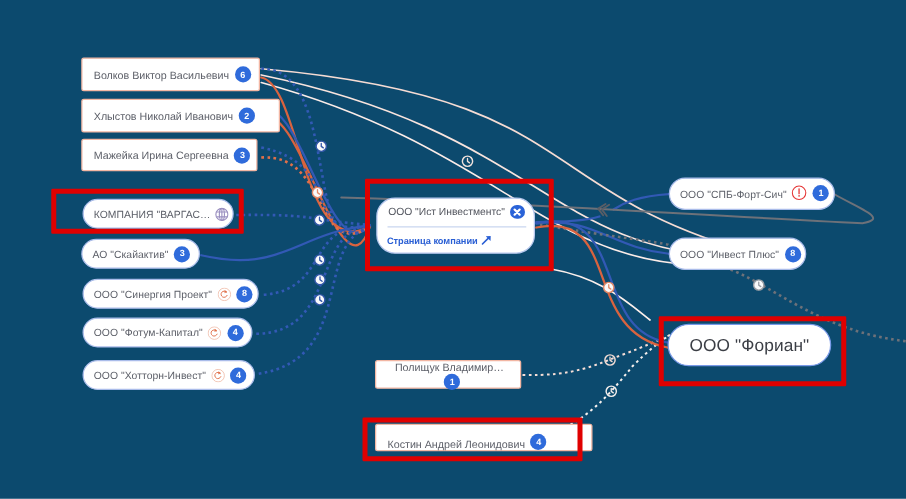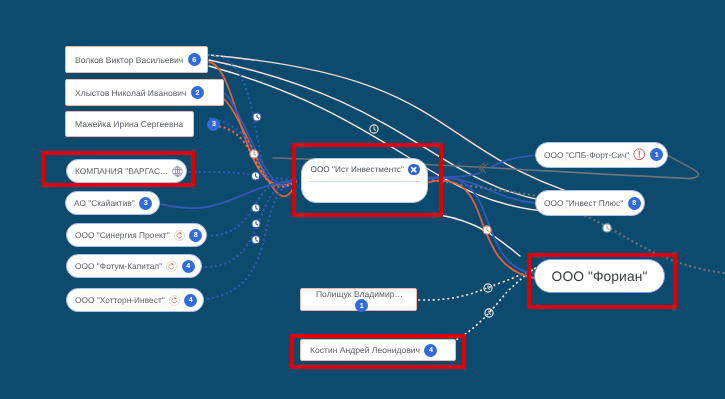--- a/index.html
+++ b/index.html
@@ -85,21 +85,21 @@
 
   <div id="nodes">
       <div class="node person" style="left: 65px; top: 46px; width: 143px; height: 27px;">
         <span class="label">Волков Виктор Васильевич</span>
         <span class="badge">6</span>
       </div>
       <div class="node person" style="left: 65px; top: 79px; width: 159px; height: 27px;">
         <span class="label">Хлыстов Николай Иванович</span>
         <span class="badge">2</span>
       </div>
-      <div class="node person" style="left: 65px; top: 111px; width: 129px; height: 26px; gap: 20px;">
+      <div class="node person" style="left: 65px; top: 111px; width: 141px; height: 26px;">
         <span class="label">Мажейка Ирина Сергеевна</span>
         <span class="badge">3</span>
       </div>
       <div class="node company" style="left: 66px; top: 159px; width: 121px; height: 24px;">
         <span class="label">КОМПАНИЯ "ВАРГАС…</span>
         <span class="icon-wrap">
           <svg width="11" height="11" viewBox="0 0 22 22">
             <circle cx="11" cy="11" r="9.6" fill="none" stroke="#9a8fc0" stroke-width="1.8"></circle>
             <ellipse cx="11" cy="11" rx="4.1" ry="9.6" fill="none" stroke="#9a8fc0" stroke-width="1.8"></ellipse>
             <path d="M2.4 7.1 H19.6 M2.4 14.9 H19.6 M11 1.4 V20.6" fill="none" stroke="#9a8fc0" stroke-width="1.8"></path>
@@ -155,21 +155,21 @@
         <span class="badge">1</span>
       </div>
       <div class="node company" style="left: 535px; top: 190px; width: 110px; height: 26px;">
         <span class="label">ООО "Инвест Плюс"</span>
         <span class="badge">8</span>
       </div>
       <div class="node person" style="left: 300px; top: 288px; width: 117px; height: 23px; flex-direction: column;">
         <span class="label">Полищук Владимир…</span>
         <span class="badge">1</span>
       </div>
-      <div class="node person" style="left: 300px; top: 339px; width: 156px; height: 22px;">
+      <div class="node person" style="left: 300px; top: 339px; width: 174px; height: 22px; align-items: flex-end;">
         <span class="label">Костин Андрей Леонидович</span>
         <span class="badge">4</span>
       </div>
     </div>
 
   <svg class="layer" viewBox="0 0 725 399">
     <g id="edgeicons">
         <g transform="translate(489,313)">
           <circle cx="0" cy="0" r="4.1" fill="none" stroke="#f3eeec" stroke-width="1.15"></circle>
           <path d="M0 -2.25 V0.1 L1.65 1.3" fill="none" stroke="#f3eeec" stroke-width="1.05" stroke-linecap="round" stroke-linejoin="round"></path>
@@ -224,20 +224,27 @@
   <div class="card" style="left:300.5px;top:157.5px;width:127px;height:45px;">
     <div class="row1">
       <span class="title">ООО "Ист Инвестментс"</span>
       <span class="closebtn">
         <svg width="11.4" height="11.4" viewBox="0 0 20 20">
           <path d="M6.4 6.4 L13.6 13.6 M13.6 6.4 L6.4 13.6" stroke="#fff" stroke-width="3.1" stroke-linecap="round"></path>
         </svg>
       </span>
     </div>
     <div class="sep"></div>
+    <div class="row2">
+      <span class="link">Страница компании</span>
+      <svg width="8.4" height="8.4" viewBox="0 0 14 14" style="margin-left:2.5px;margin-top:-0.5px">
+        <path d="M1.6 12.0 L9.2 4.6" stroke="#2a5fd4" stroke-width="2.2" stroke-linecap="round"></path>
+        <path d="M6.0 1.6 L12.6 1.4 L12.4 8.0 Z" fill="#2a5fd4"></path>
+      </svg>
+    </div>
   </div>
 
   <div class="bignode" style="left:534px;top:259px;width:131px;height:34px;">
     <span class="label">ООО "Фориан"</span>
   </div>
 
   <div id="highlights">
       <div class="hl" style="left: 41px; top: 151px; width: 154px; height: 36px; border-color: rgb(224, 0, 0);"></div>
       <div class="hl" style="left: 292px; top: 143px; width: 151px; height: 74px; border-color: rgb(224, 0, 0);"></div>
       <div class="hl" style="left: 527px; top: 253px; width: 150px; height: 56px; border-color: rgb(224, 0, 0);"></div>

